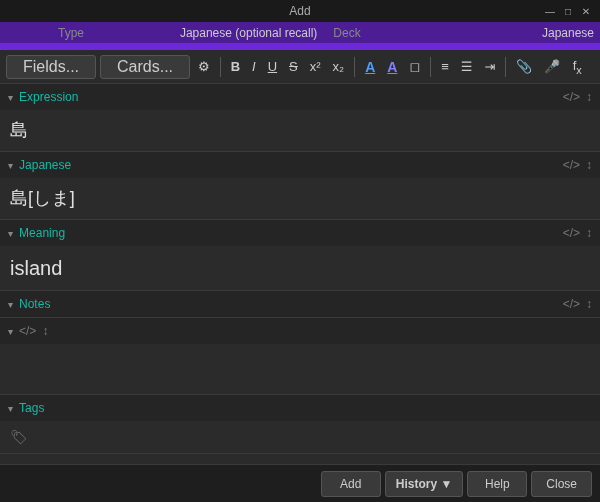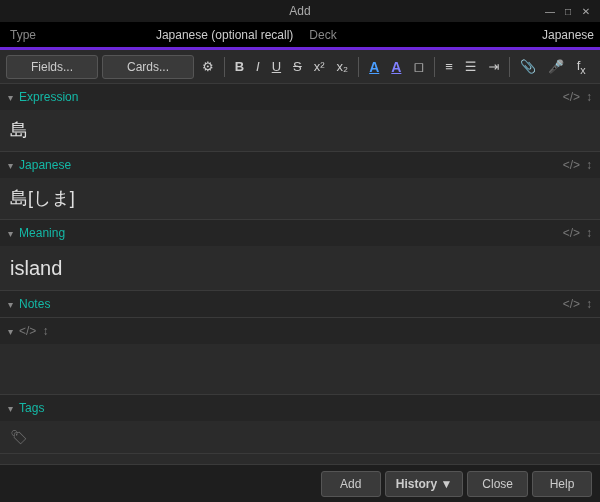--- a/index.html
+++ b/index.html
@@ -38,25 +38,26 @@
       height: 12px;
       display: flex;
       align-items: center;
       justify-content: center;
       font-size: 10px;
       color: #aaa;
       cursor: pointer;
     }
     
     #type-deck-bar {
-      background: #000000;
+      background: #4c1d95;
       height: 28px;
       display: flex;
       align-items: center;
-      border-bottom: 3px solid #6d28d9;
+      border-bottom: 7px solid #6d28d9;
+      padding-left: 48px;
     }
     .type-label, .deck-label {
       color: #888;
       font-size: 12px;
       padding: 0 10px;
     }
     .type-value, .deck-value {
       flex: 1;
       text-align: right;
       font-size: 12px;
@@ -73,22 +74,22 @@
       align-items: center;
       padding: 0 6px;
       gap: 4px;
       border-bottom: 1px solid #3a3a3a;
     }
     .toolbar-btn {
       background: #3a3a3a;
       border: 1px solid #555;
       border-radius: 3px;
       color: #ccc;
-      font-size: 12px;
-      padding: 2px 24px;
+      font-size: 16px;
+      padding: 2px 16px;
       cursor: pointer;
       height: 24px;
       display: flex;
       align-items: center;
     }
     .toolbar-icon-btn {
       background: transparent;
       border: none;
       color: #ccc;
       font-size: 13px;
@@ -364,15 +365,15 @@
     <div class="tags-content">
       <span class="tag-icon">🏷</span>
     </div>
   </div>
 
 </div>
 
 <div id="bottom-bar">
   <button class="bottom-btn">Add</button>
   <button class="bottom-btn history-btn">History ▼</button>
+  <button class="bottom-btn">Help</button>
   <button class="bottom-btn">Close</button>
-  <button class="bottom-btn">Help</button>
 </div>
 
 </body></html>

